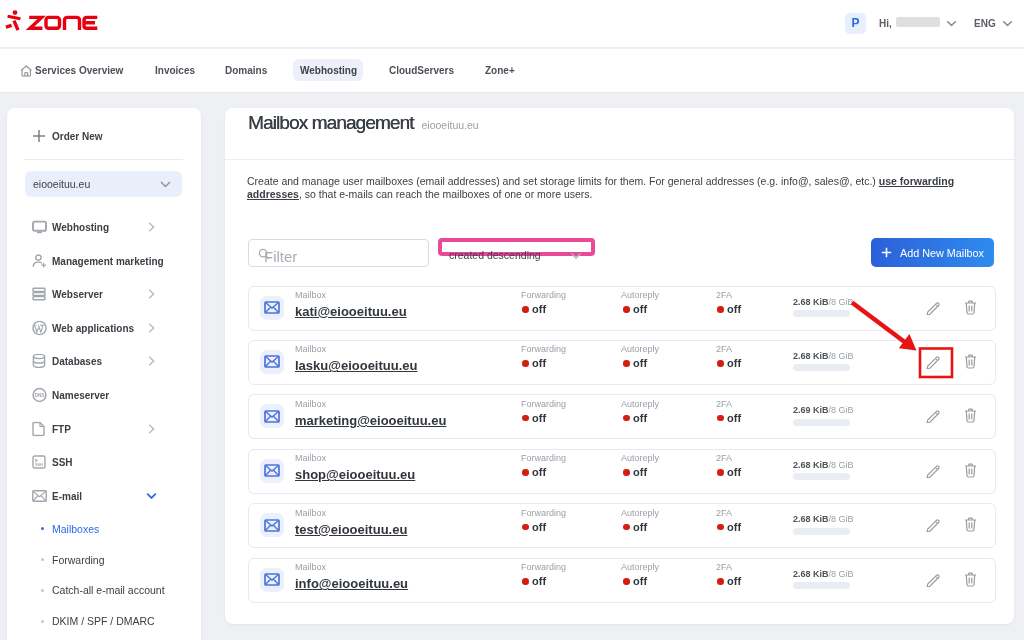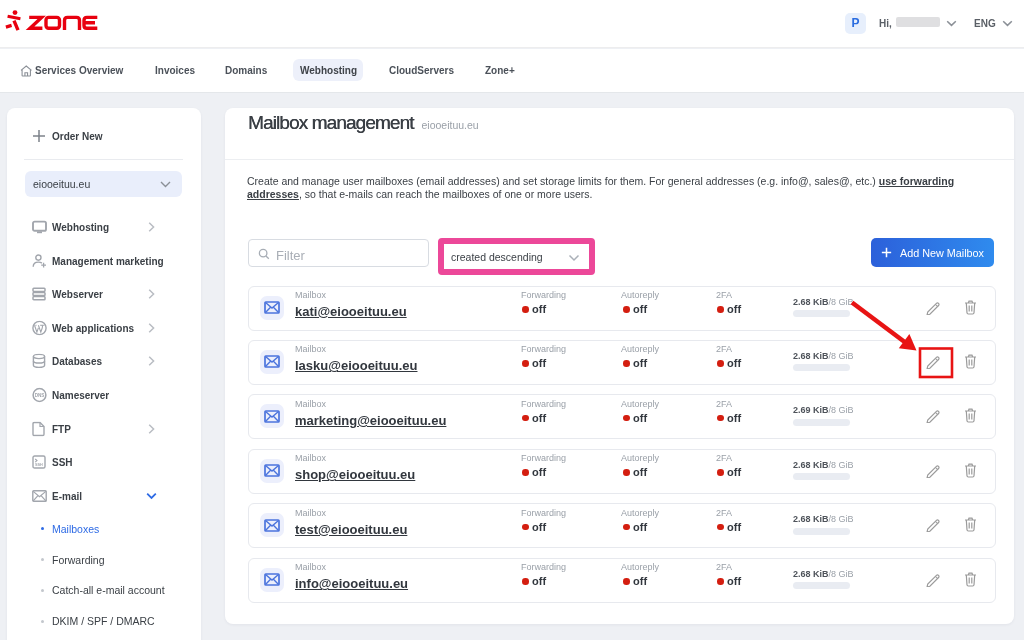--- a/index.html
+++ b/index.html
@@ -15,21 +15,21 @@
 .sic{position:absolute;left:24.5px;top:50%;transform:translateY(-50%)}
 .stx{position:absolute;left:45px;top:50%;transform:translateY(-50%);font-size:10px;font-weight:bold;color:#3b4046;white-space:nowrap}
 .chR{position:absolute;right:14px;top:50%;transform:translateY(-50%)}
 .sub{position:absolute;left:45px;top:50%;transform:translateY(-50%);font-size:10.5px;color:#3b4046;white-space:nowrap}
 .blt{position:absolute;left:34px;top:50%;margin-top:-1.5px;width:3px;height:3px;border-radius:50%;background:#c3c7cd}
 #main{position:absolute;left:225px;top:108px;width:789px;height:516px;background:#fff;border-radius:8px;box-shadow:0 1px 3px rgba(30,40,60,.06)}
 #ttl{position:absolute;left:23px;top:0;height:51px;display:flex;align-items:baseline;padding-top:4px}
 #tdiv{position:absolute;left:0;top:51px;width:789px;height:1px;background:#eceef1}
 #para{position:absolute;left:22px;top:67px;width:750px;font-size:10.5px;line-height:13.4px;color:#3a3f45}
 #filter{position:absolute;left:23px;top:131px;width:181px;height:28px;border:1px solid #d8dce2;border-radius:4px;background:#fff}
-#sortdd{position:absolute;left:213px;top:130px;width:157px;height:37px;border:6px solid #ec4899;border-radius:4px;background:#fff}
+#sortdd{position:absolute;left:213px;top:130px;width:157px;height:18px;border:4px solid #ec4899;border-radius:4px;background:#fff}
 #addbtn{position:absolute;left:646px;top:130px;width:123px;height:29px;background:linear-gradient(90deg,#2c60da,#2f8bee);border-radius:5px;color:#fff;font-size:10.8px;font-weight:normal;display:flex;align-items:center;justify-content:center;gap:8px;white-space:nowrap}
 .row{position:absolute;left:248px;width:748px;height:45px;background:#fff;border:1px solid #e7e9ee;border-radius:6px}
 .env{position:absolute;left:11px;top:9px;width:24px;height:24px;background:#eceffc;border-radius:7px;display:flex;align-items:center;justify-content:center}
 .lbl{position:absolute;top:3.5px;font-size:9px;color:#9aa0a8}
 .mail{position:absolute;left:46px;top:17.5px;font-size:13px;font-weight:bold;color:#32373e;text-decoration:underline}
 .off{position:absolute;top:16.5px;font-size:11px;font-weight:bold;color:#32373e}
 .dot{position:absolute;top:19.5px;width:6.5px;height:6.5px;border-radius:50%;background:#d41e10}
 .usage{position:absolute;left:544px;top:10px;font-size:9px;color:#9aa0a8}
 .usage b{color:#4e535a}
 .pbar{position:absolute;left:544px;top:23.5px;width:57px;height:7px;border-radius:3.5px;background:#e9ecf2}
@@ -229,21 +229,21 @@
       <span style="font-size:19px;letter-spacing:-0.9px;color:#3a3f45;text-shadow:0.35px 0 0 #3a3f45">Mailbox management</span>
       <span style="font-size:10.5px;color:#9aa0a8;margin-left:8px">eiooeituu.eu</span>
     </div>
   <div id="tdiv"></div>
   <div id="para">Create and manage user mailboxes (email addresses) and set storage limits for them. For general addresses (e.g. info@, sales@, etc.) <b style="text-decoration:underline">use forwarding<br>addresses</b>, so that e-mails can reach the mailboxes of one or more users.</div>
   <div id="filter">
     <svg class="abs" style="left:9px;top:8px" width="12" height="12" viewBox="0 0 14 14">
         <circle cx="6" cy="6" r="4.4" stroke="#a7adb5" stroke-width="1.5" fill="none"></circle>
         <line x1="9.3" y1="9.3" x2="12.6" y2="12.6" stroke="#a7adb5" stroke-width="1.5"></line>
       </svg>
-    <span class="abs" style="left:27px;top:8px;font-size:13px;color:#a9aeb6">Filter</span>
+    <span class="abs" style="left:15px;top:8px;font-size:15px;color:#a9aeb6">Filter</span>
   </div>
   <div id="sortdd">
     <span class="abs" style="left:7px;top:7px;font-size:10.5px;color:#3a3f45">created descending</span>
     <svg class="abs" style="right:9px;top:10px" width="12" height="8" viewBox="0 0 12 8">
         <path d="M1.5 1.5 L6 6 L10.5 1.5" stroke="#aab0b8" stroke-width="1.5" fill="none"></path>
       </svg>
   </div>
   <div id="addbtn">
       <svg width="11" height="11" viewBox="0 0 13 13">
         <path d="M6.5 1 V12 M1 6.5 H12" stroke="#fff" stroke-width="1.8"></path>

